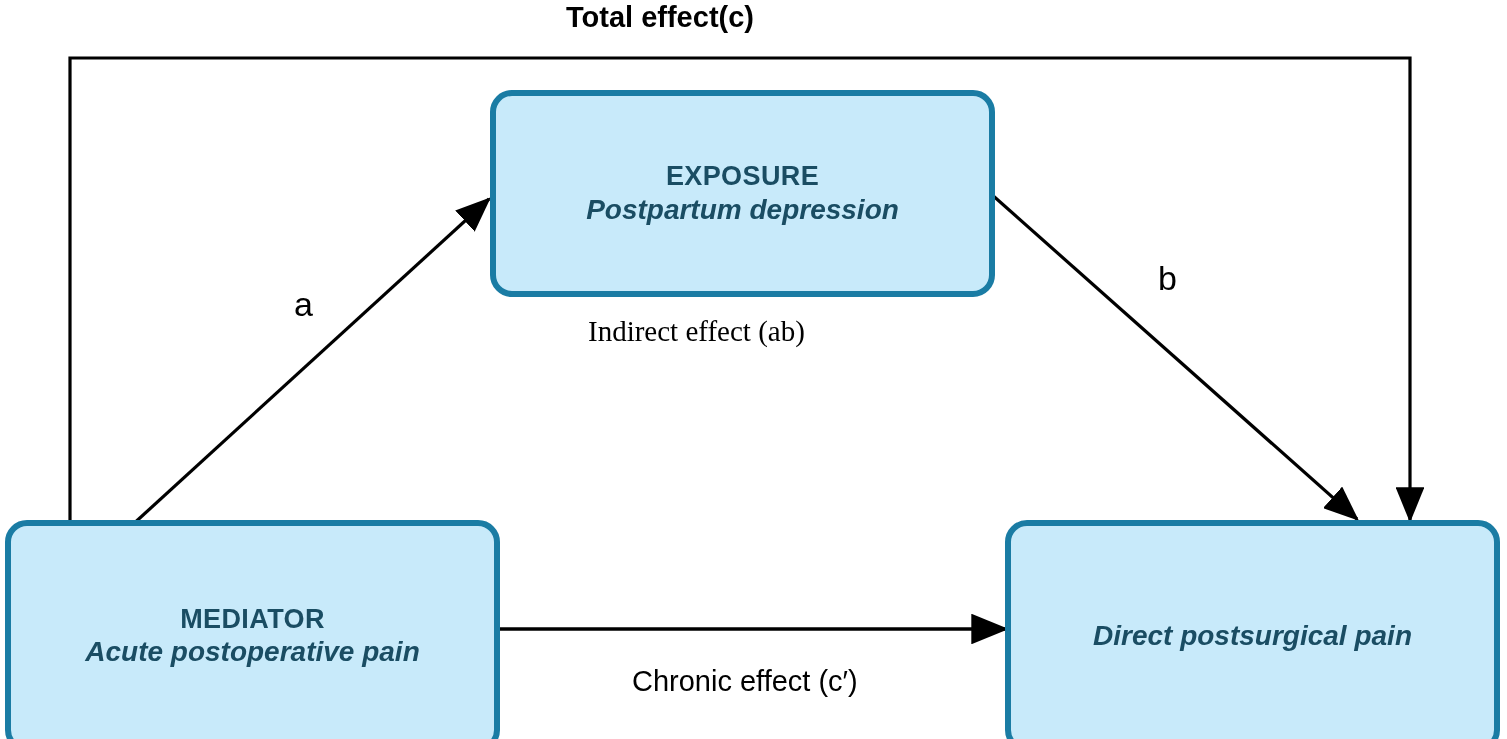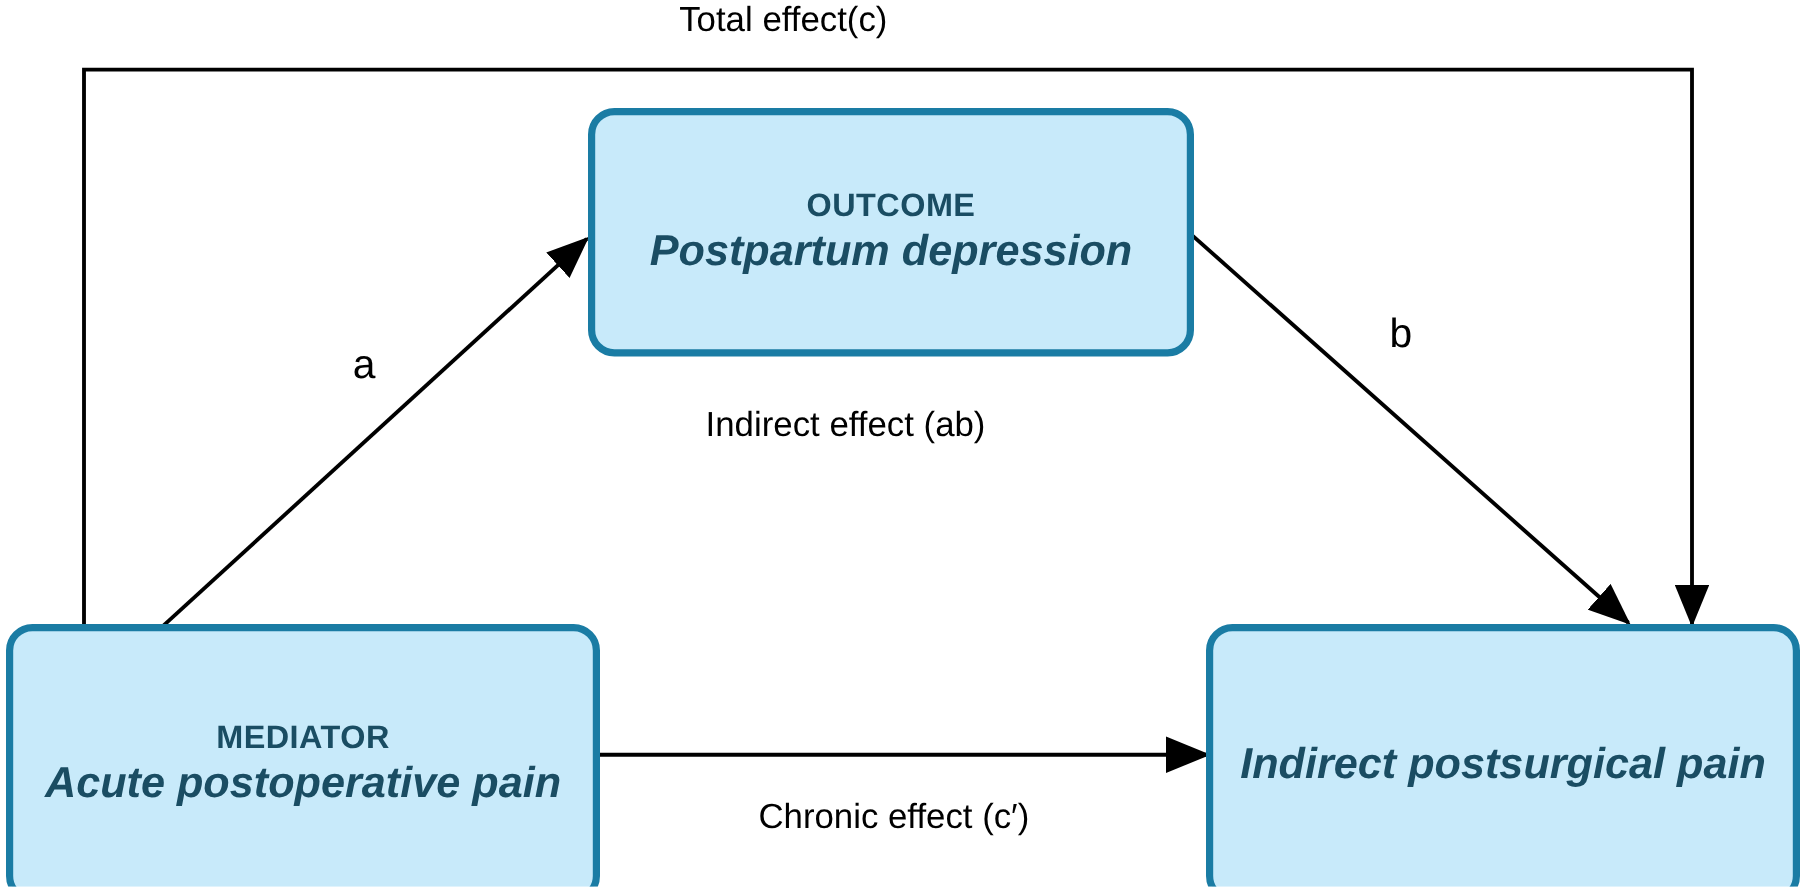--- a/index.html
+++ b/index.html
@@ -43,21 +43,21 @@
   }
   .box-role {
     font-weight: bold;
     font-size: 27px;
     line-height: 1.18;
     letter-spacing: 0.4px;
   }
   .box-detail {
     font-weight: bold;
     font-style: italic;
-    font-size: 36px;
+    font-size: 28px;
     line-height: 1.18;
     max-width: 92%;
   }
   #box-mediator {
     left: 490px;
     top: 90px;
     width: 505px;
     height: 207px;
   }
   #box-exposure {
@@ -77,24 +77,26 @@
     position: absolute;
     color: #000000;
     font-size: 29px;
     line-height: 1.1;
     white-space: nowrap;
     z-index: 3;
   }
   #label-total-effect {
     left: 566px;
     top: 2px;
+    font-weight: bold;
   }
   #label-indirect-effect {
     left: 588px;
-    top: 339px;
+    top: 316px;
+    font-family: Liberation Serif, serif;
   }
   #label-direct-effect {
     left: 632px;
     top: 666px;
   }
   .coef-label {
     position: absolute;
     color: #000000;
     font-size: 34px;
     line-height: 1;
@@ -124,31 +126,31 @@
     <polyline points="70,525 70,58 1410,58 1410,520" fill="none" stroke="#000000" stroke-width="3.2" stroke-linejoin="miter" marker-end="url(#arrowhead)"></polyline>
 
     <line x1="130" y1="527" x2="489" y2="199" stroke="#000000" stroke-width="3.2" marker-end="url(#arrowhead)"></line>
 
     <line x1="990" y1="193" x2="1357" y2="519" stroke="#000000" stroke-width="3.2" marker-end="url(#arrowhead)"></line>
 
     <line x1="500" y1="629" x2="1006" y2="629" stroke="#000000" stroke-width="3.4" marker-end="url(#arrowhead)"></line>
   </svg>
 
   <div class="concept-box" id="box-mediator">
-    <div class="box-role">OUTCOME</div>
+    <div class="box-role">EXPOSURE</div>
     <div class="box-detail">Postpartum depression</div>
   </div>
 
   <div class="concept-box" id="box-exposure">
     <div class="box-role">MEDIATOR</div>
     <div class="box-detail">Acute postoperative pain</div>
   </div>
 
   <div class="concept-box" id="box-outcome">
-    <div class="box-detail">Indirect postsurgical pain</div>
+    <div class="box-detail">Direct postsurgical pain</div>
   </div>
 
   <div class="effect-label" id="label-total-effect">Total effect(c)</div>
 
   <div class="effect-label" id="label-indirect-effect">Indirect effect (ab)</div>
 
   <div class="effect-label" id="label-direct-effect">Chronic effect (c′)</div>
 
   <div class="coef-label" id="label-coef-a">a</div>
 

